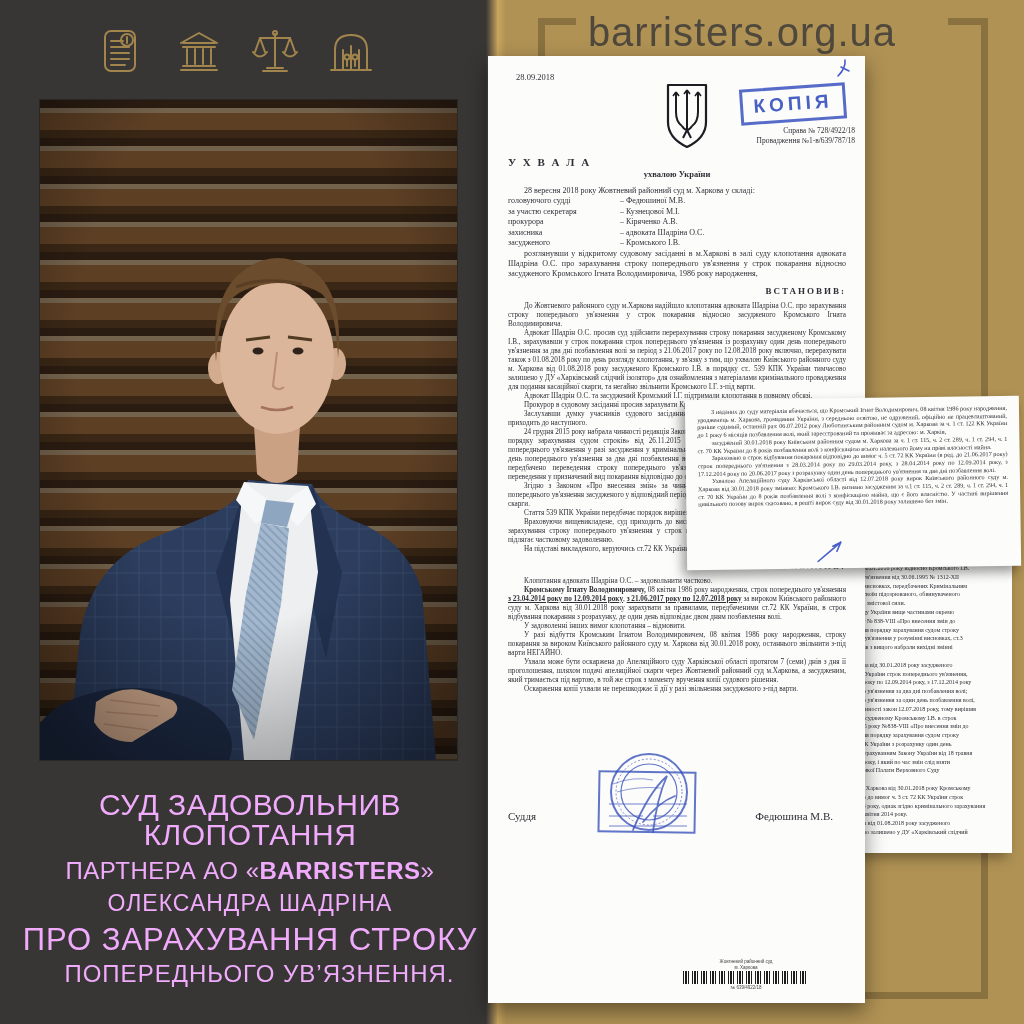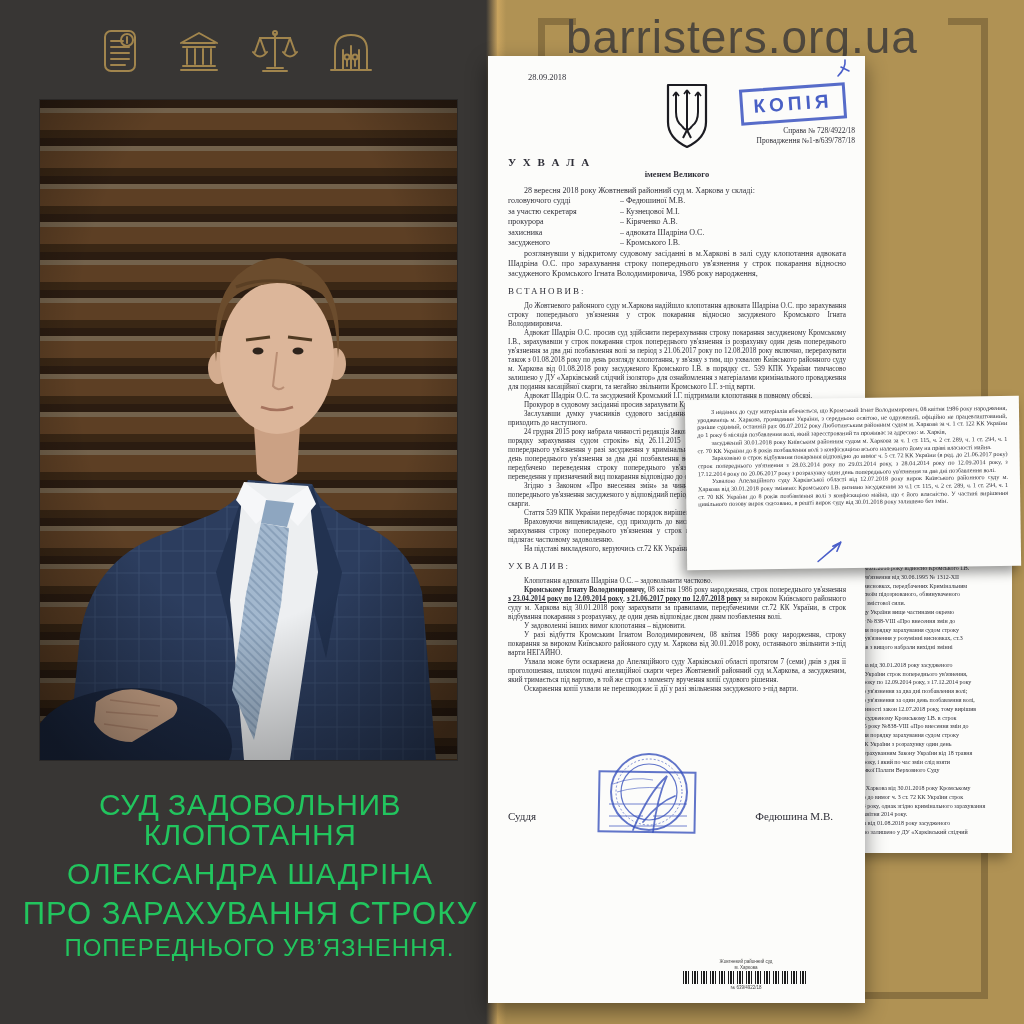--- a/index.html
+++ b/index.html
@@ -4,60 +4,60 @@
 <style>
   html,body{margin:0;padding:0;background:#222;}
   .stage{position:relative;width:1024px;height:1024px;overflow:hidden;background:#383634;font-family:"Liberation Sans",sans-serif;}
 
   
   .gold-panel{position:absolute;left:497px;top:0;width:527px;height:1024px;background:#b09254;z-index:0;}
   .gold-edge{position:absolute;left:486px;top:0;width:20px;height:1024px;z-index:1;
              background:linear-gradient(to right,rgba(56,54,52,0) 0%,#c9a45f 60%,#b09254 100%);}
   .frame{position:absolute;background:#8a7140;z-index:1;}
   .site-title{position:absolute;left:497px;top:10px;width:490px;text-align:center;z-index:2;
-              font-size:46px;font-weight:400;letter-spacing:1px;color:#4f483d;}
+              font-size:40px;font-weight:400;letter-spacing:1px;color:#4f483d;}
 
   
   .icons-row{position:absolute;left:100px;top:28px;width:300px;display:flex;gap:30px;z-index:2;}
   .hicon{width:46px;height:46px;}
   .hicon svg{width:100%;height:100%;stroke:#a1854d;fill:none;stroke-width:2;stroke-linecap:round;stroke-linejoin:round;}
 
   
   .portrait{position:absolute;left:40px;top:100px;width:417px;height:660px;z-index:2;box-shadow:0 0 0 1px rgba(0,0,0,.25);}
 
   
-  .caption{position:absolute;left:0;top:790px;width:500px;text-align:center;color:#22c55e;z-index:2;line-height:1.0;}
+  .caption{position:absolute;left:0;top:790px;width:500px;text-align:center;color:#f0abfc;z-index:2;line-height:1.0;}
   .cap-l1{font-size:30px;letter-spacing:.5px;margin:0 0 9px 0;font-weight:400;}
   .cap-l2{font-size:24px;letter-spacing:.5px;margin:0 0 9px 0;font-weight:400;}
   .cap-l2 .brand{font-weight:700;}
-  .cap-l3{font-size:30px;letter-spacing:1px;margin:0 0 9px 0;font-weight:400;}
+  .cap-l3{font-size:23px;letter-spacing:1px;margin:0 0 9px 0;font-weight:400;}
   .cap-l4{font-size:31px;letter-spacing:1px;margin:0 0 7px 0;font-weight:400;}
   .cap-l5{font-size:24px;letter-spacing:1px;margin:0;font-weight:400;padding-left:19px;}
 
   
   .sheet{position:absolute;background:#fcfcfa;font-family:"Liberation Serif",serif;color:#2f2f38;}
   .right-sheet{left:826px;top:404px;width:186px;height:449px;z-index:3;box-shadow:-5px 5px 12px rgba(0,0,0,.35);overflow:hidden;}
   .right-sheet .rcol{position:absolute;left:5px;top:160px;width:178px;}
   .rline{font-size:6px;line-height:8.8px;min-height:8.8px;white-space:nowrap;overflow:hidden;}
 
   .main-doc{left:488px;top:56px;width:377px;height:947px;z-index:4;box-shadow:0 8px 20px rgba(0,0,0,.45);}
-  .doc-date{position:absolute;left:40px;top:16px;font-size:8.5px;}
+  .doc-date{position:absolute;left:28px;top:16px;font-size:8.5px;}
   .trident{position:absolute;left:176px;top:26px;width:46px;height:68px;}
   .copy-stamp{position:absolute;left:252px;top:30px;width:100px;height:30px;border:3px solid rgba(57,82,192,.85);
               color:rgba(57,82,192,.92);font-family:"Liberation Sans",sans-serif;font-weight:700;font-size:19px;
               letter-spacing:4px;text-align:center;line-height:30px;transform:rotate(-4deg);}
   .pen-tick{position:absolute;left:348px;top:2px;width:16px;height:20px;}
   .case-block{position:absolute;right:10px;top:70px;text-align:right;font-size:7.5px;line-height:10px;}
   .doc-flow{position:absolute;left:20px;top:100px;width:338px;height:612px;overflow:hidden;}
   .doc-title{font-weight:700;font-size:11px;letter-spacing:2px;margin:0;}
   .doc-subtitle{text-align:center;font-weight:700;font-size:8.5px;margin:1px 0 7px 0;}
   .doc-p{font-size:8px;line-height:10px;margin:0;text-align:justify;}
   .prow{display:flex;font-size:8px;line-height:10.5px;}
   .prole{width:112px;}
-  .doc-heading{text-align:left;font-weight:400;font-size:9px;letter-spacing:2px;margin:7px 0 6px 0;}
+  .doc-heading{text-align:right;font-weight:700;font-size:9px;letter-spacing:2px;margin:7px 0 6px 0;}
   .fine p{font-size:7.2px;line-height:9px;margin:0;text-align:justify;text-indent:16px;}
   .judge-row{position:absolute;left:20px;top:714px;width:338px;font-size:11px;margin-top:40px;}
   .judge-name{position:absolute;right:13px;top:0;font-weight:400;}
   .stamps{position:absolute;left:95px;top:696px;width:140px;height:95px;}
   .barcode-wrap{position:absolute;left:178px;top:903px;width:160px;text-align:center;font-family:"Liberation Sans",sans-serif;}
   .bc-cap{font-size:4.5px;line-height:5.5px;color:#444;}
   .barcode{margin:1px auto;width:126px;height:13px;
            background:repeating-linear-gradient(90deg,#1c1c1c 0 1px,transparent 1px 2px,#1c1c1c 2px 4px,transparent 4px 5px,#1c1c1c 5px 6px,transparent 6px 9px);}
   .bc-num{font-size:4.5px;color:#444;}
 
@@ -193,20 +193,21 @@
       <ellipse cx="218" cy="251" rx="5.5" ry="3.5" fill="#2e241c"></ellipse>
       <ellipse cx="258" cy="251" rx="5.5" ry="3.5" fill="#2e241c"></ellipse>
       <path d="M237,252 L233,286 Q238,292 244,287" stroke="#b98e74" stroke-width="2" fill="none"></path>
       <path d="M221,307 Q237,313 253,307" stroke="#a4725d" stroke-width="2.5" fill="none"></path>
       <rect width="417" height="660" fill="url(#vig)"></rect>
     </svg>
   </div>
 
   <div class="caption">
     <div class="cap-l1">СУД ЗАДОВОЛЬНИВ КЛОПОТАННЯ</div>
+    <div class="cap-l2"><span>ПАРТНЕРА АО «</span><span class="brand">BARRISTERS</span><span>»</span></div>
     <div class="cap-l3">ОЛЕКСАНДРА ШАДРІНА</div>
     <div class="cap-l4">ПРО ЗАРАХУВАННЯ СТРОКУ</div>
     <div class="cap-l5">ПОПЕРЕДНЬОГО УВ’ЯЗНЕННЯ.</div>
   </div>
 
   <div class="sheet right-sheet">
     <div class="rcol">
 
     <div class="rline">Харкова від 30.01.2018 року відносно Кромського І.В.</div>
         <div class="rline">в попереднє ув'язнення від 30.06.1995 № 1312-ХІІ</div>
@@ -261,21 +262,21 @@
         </svg>
     </div>
 
     <div class="case-block">
       <div>Справа № 728/4922/18</div>
       <div>Провадження №1-в/639/787/18</div>
     </div>
 
     <div class="doc-flow">
       <p class="doc-title">У Х В А Л А</p>
-      <p class="doc-subtitle">іменем Великого</p>
+      <p class="doc-subtitle">ухвалою України</p>
       <p class="doc-p" style="text-indent:16px">28 вересня 2018 року Жовтневий районний суд м. Харкова у складі:</p>
 
       <div>
 
       <div class="prow">
             <span class="prole">головуючого судді</span>
             <span>– Федюшиної М.В.</span>
           </div>
           <div class="prow">
             <span class="prole">за участю секретаря</span>

